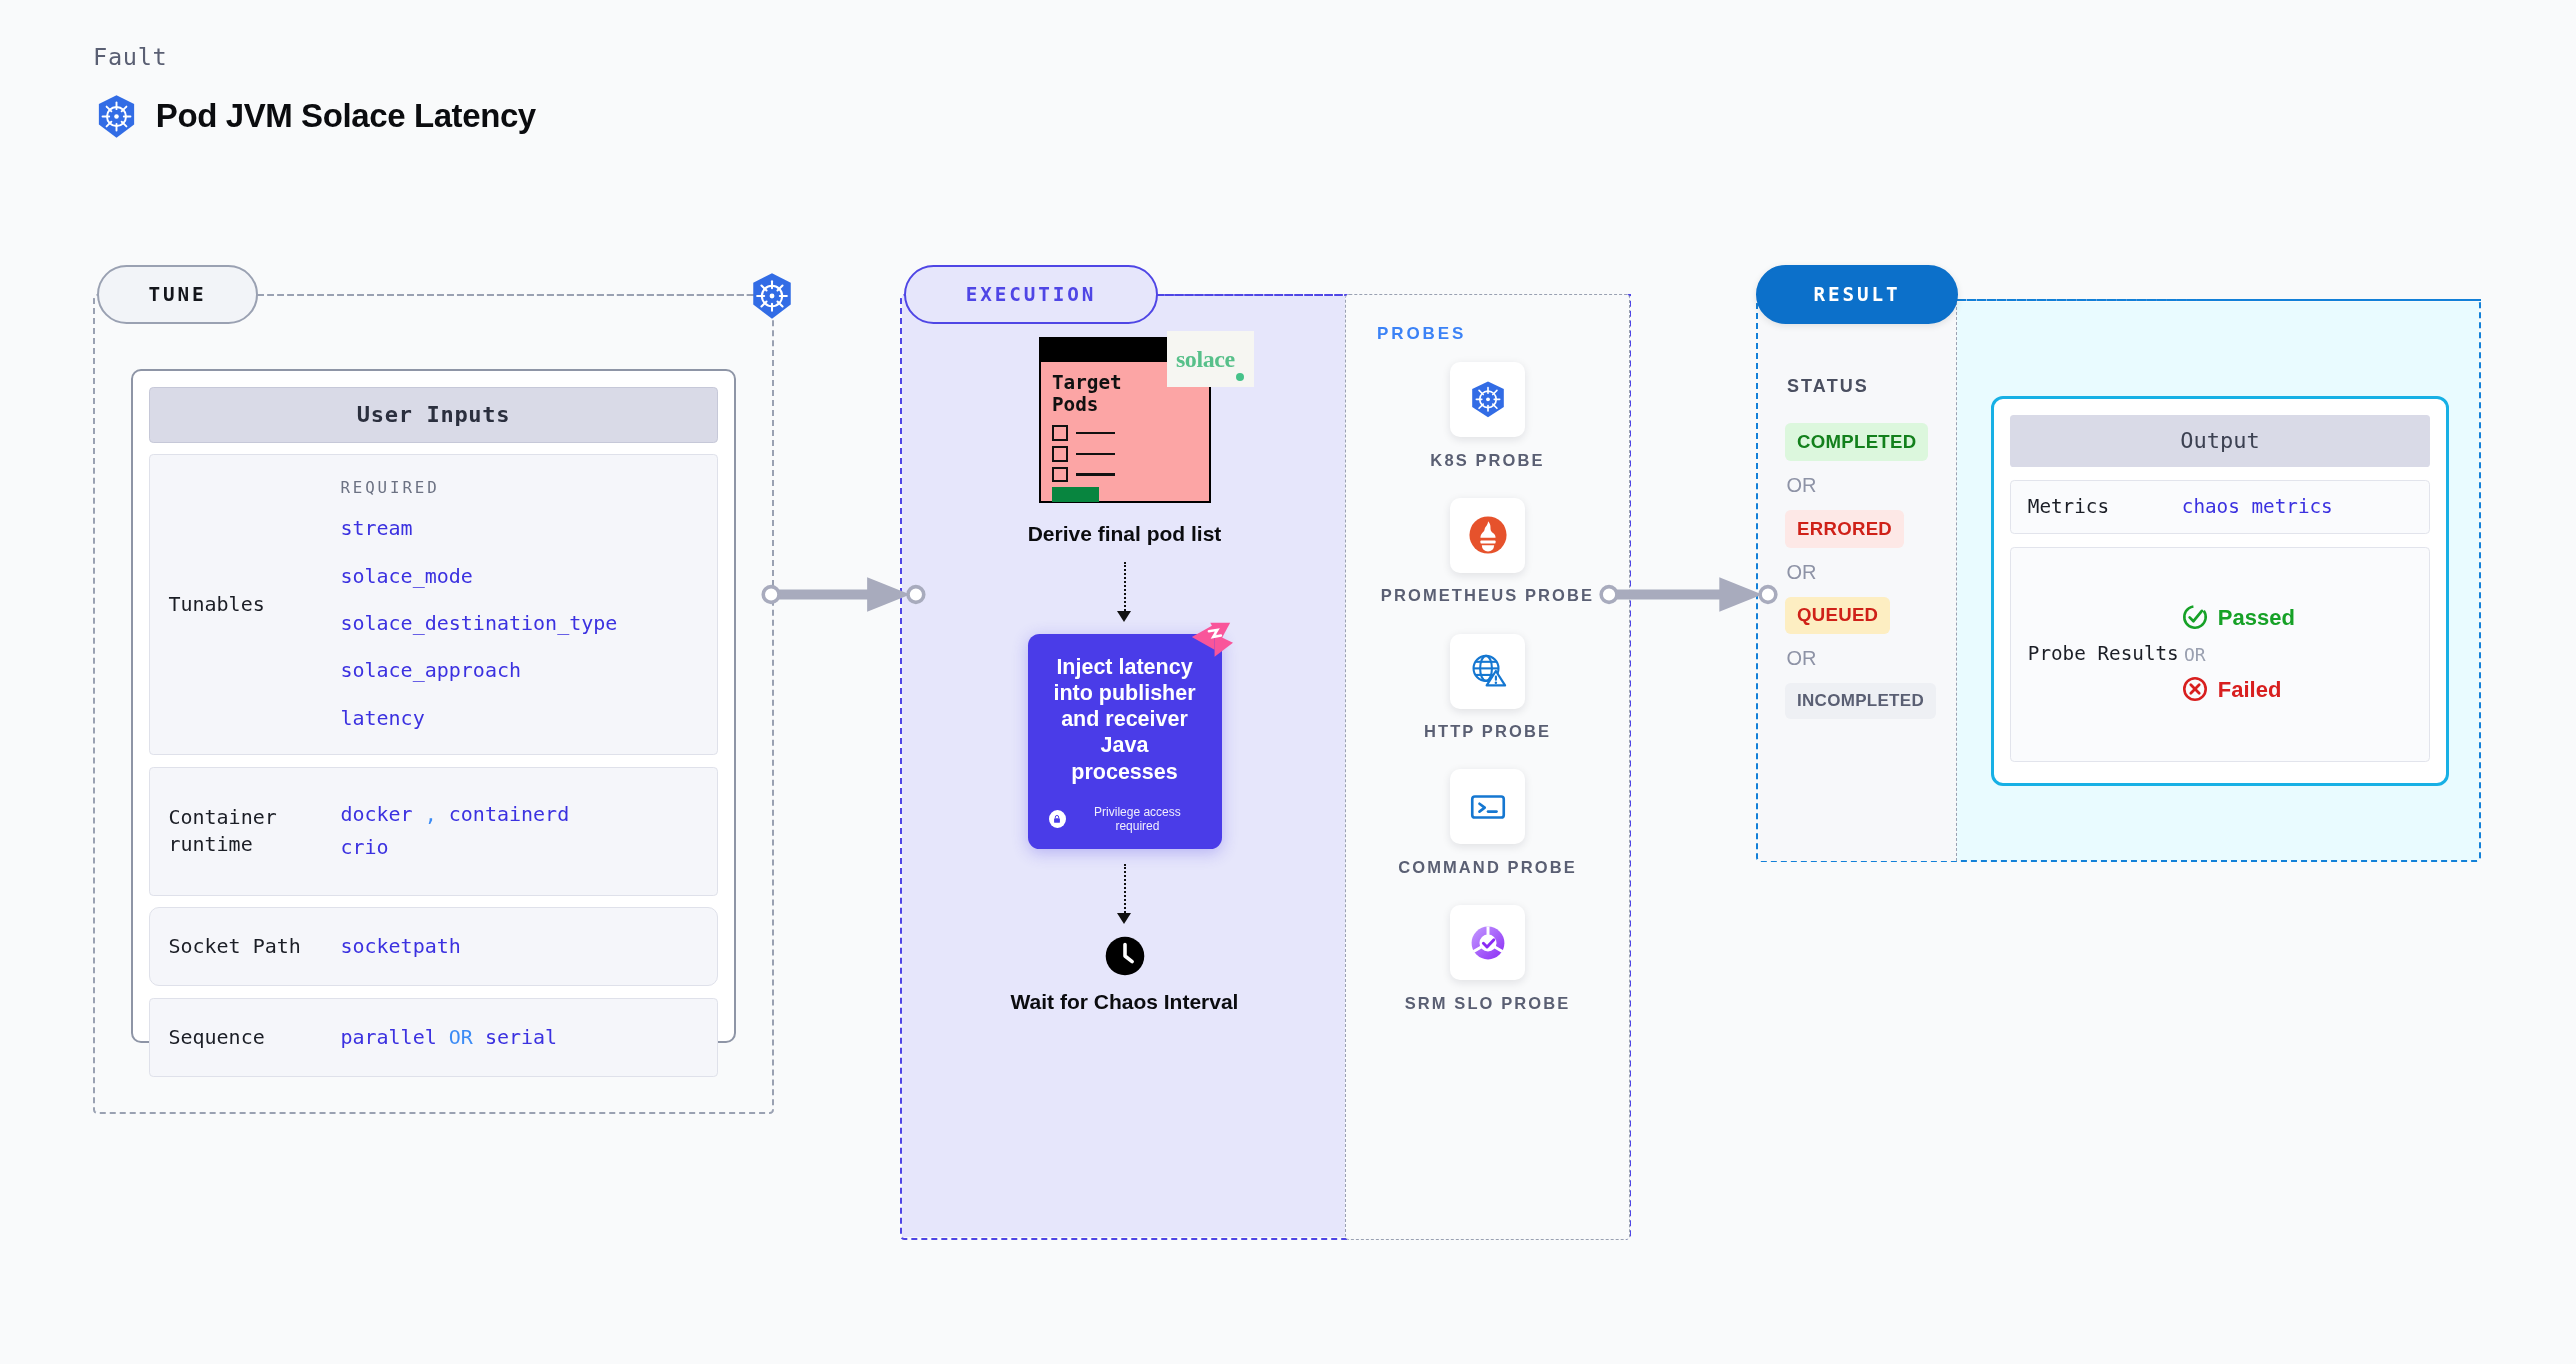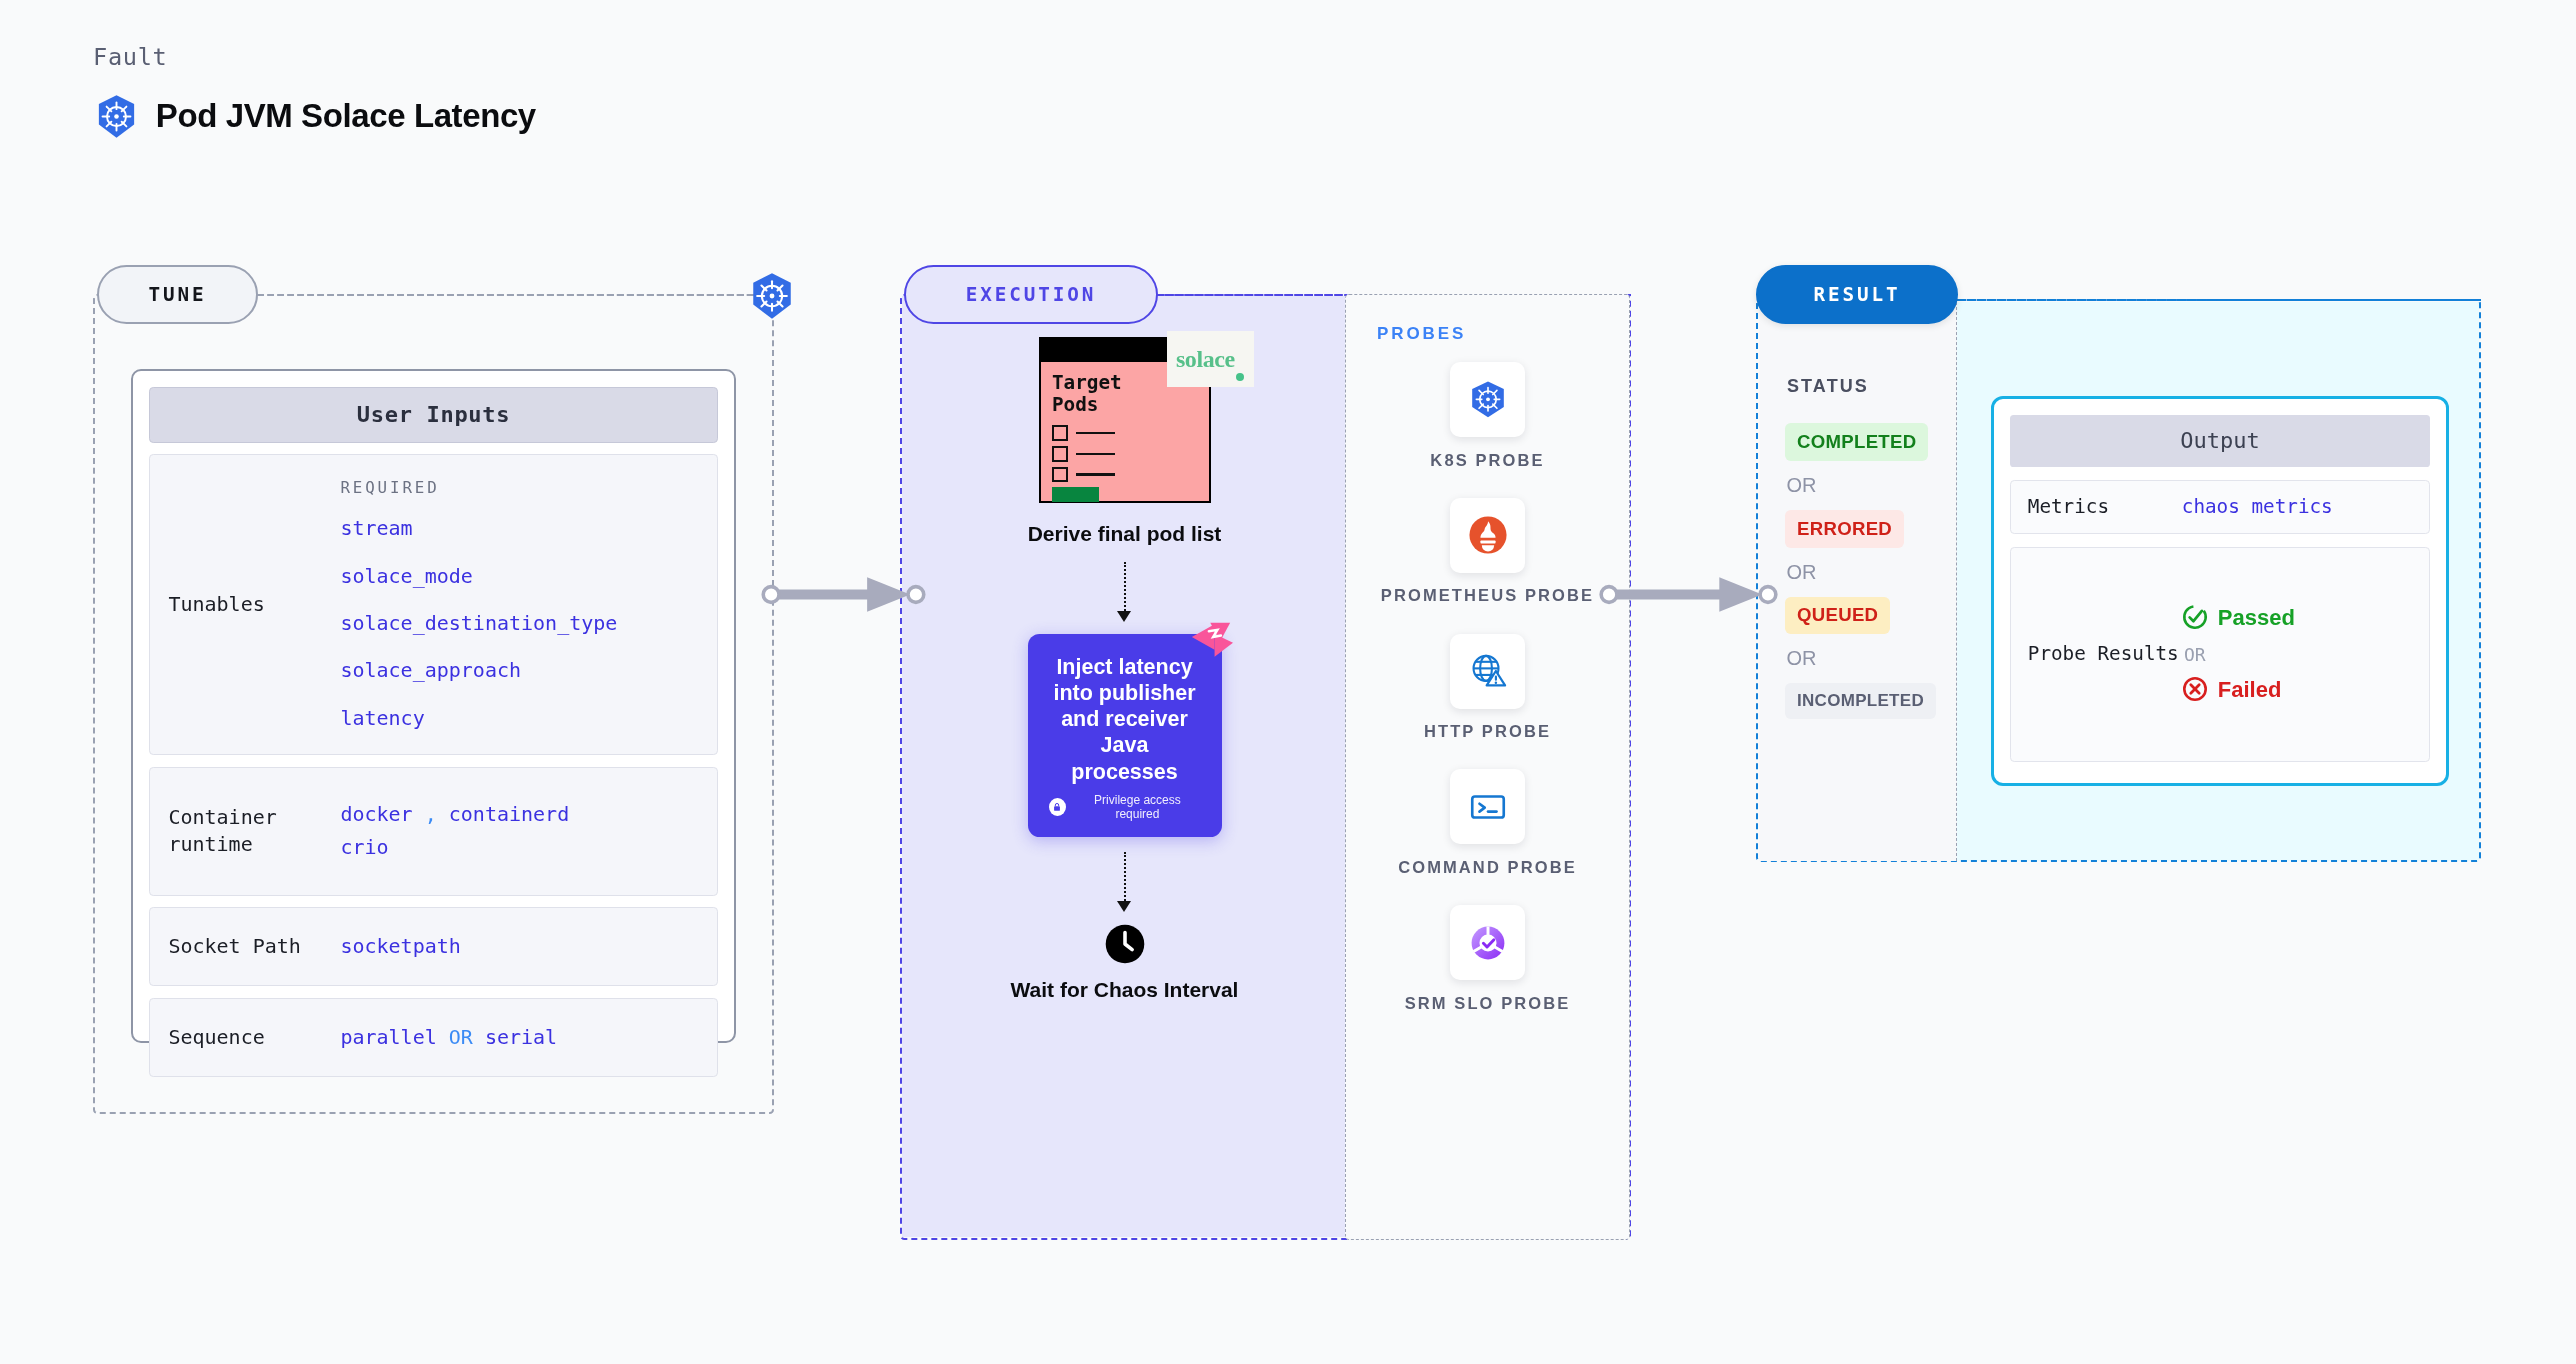--- a/index.html
+++ b/index.html
@@ -116,21 +116,21 @@
   .kv-val { font-family:"DejaVu Sans Mono", monospace; font-size:20px; color:#3b31e0; line-height:1.65; }
   .kv-val .sep { color:#3b8bf5; }
   #tunables-row { height:301px; align-items:center; }
   #tunables-vals .req {
     font-family:"DejaVu Sans Mono", monospace; font-size:15.8px; color:#6c7283;
     letter-spacing:2.9px; margin-bottom:11.5px;
   }
   #tunables-vals .tname { font-size:20px; color:#3b31e0; margin-bottom:14.3px; }
   #tunables-vals .tname:last-child { margin-bottom:0; }
   #runtime-row { height:129px; }
-  #socket-row { height:79px; }
+  #socket-row { height:79px;border-radius:10px; }
   #sequence-row { height:79px; }
 
   
   #exec-col {
     position:absolute; left:924px; top:337px; width:401px; z-index:6;
     display:flex; flex-direction:column; align-items:center;
   }
   #podcard-wrap { position:relative; width:172px; height:168px; }
   #solace-logo {
     position:absolute; right:-43px; top:-5.7px; width:87px; height:56px;
@@ -174,21 +174,21 @@
     border-top:11.5px solid #111;
   }
 
   #inject-card {
     position:relative; width:194px; background:#4a3ce8; border-radius:11.5px;
     padding:20px 21.5px 15.8px; color:#fff; text-align:center;
     box-shadow:0 3.6px 15.8px rgba(74,60,232,.30);
   }
   #inject-card .itext { font-size:21.5px; font-weight:700; line-height:1.22; }
   #inject-priv {
-    margin-top:8px; display:flex; align-items:center; justify-content:center; gap:9px;
+    margin-top:20px; display:flex; align-items:center; justify-content:center; gap:9px;
     font-size:12px; color:#f0eefd;
   }
   .lock-badge {
     width:18px; height:18px; border-radius:50%; background:#fff;
     display:flex; align-items:center; justify-content:center;
   }
   #chaos-ribbon { position:absolute; right:-11.5px; top:-13px; width:44px; height:39px; }
 
   #clock-icon { width:40px; height:40px; }
   #wait-label {

